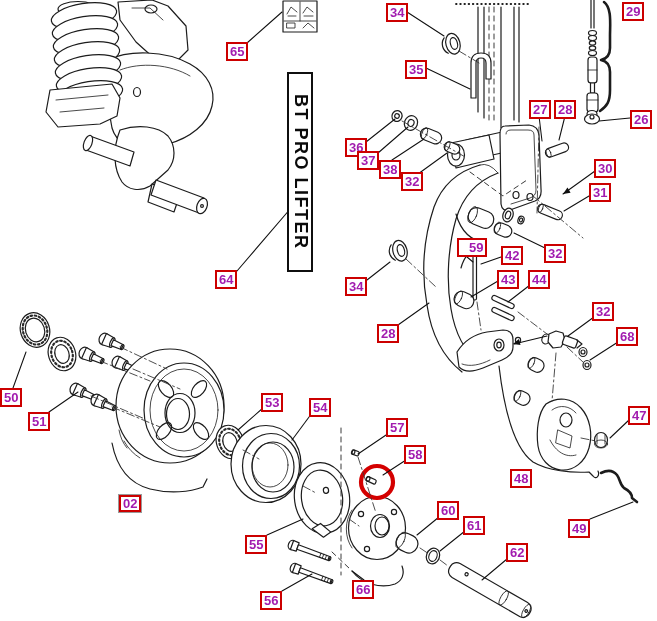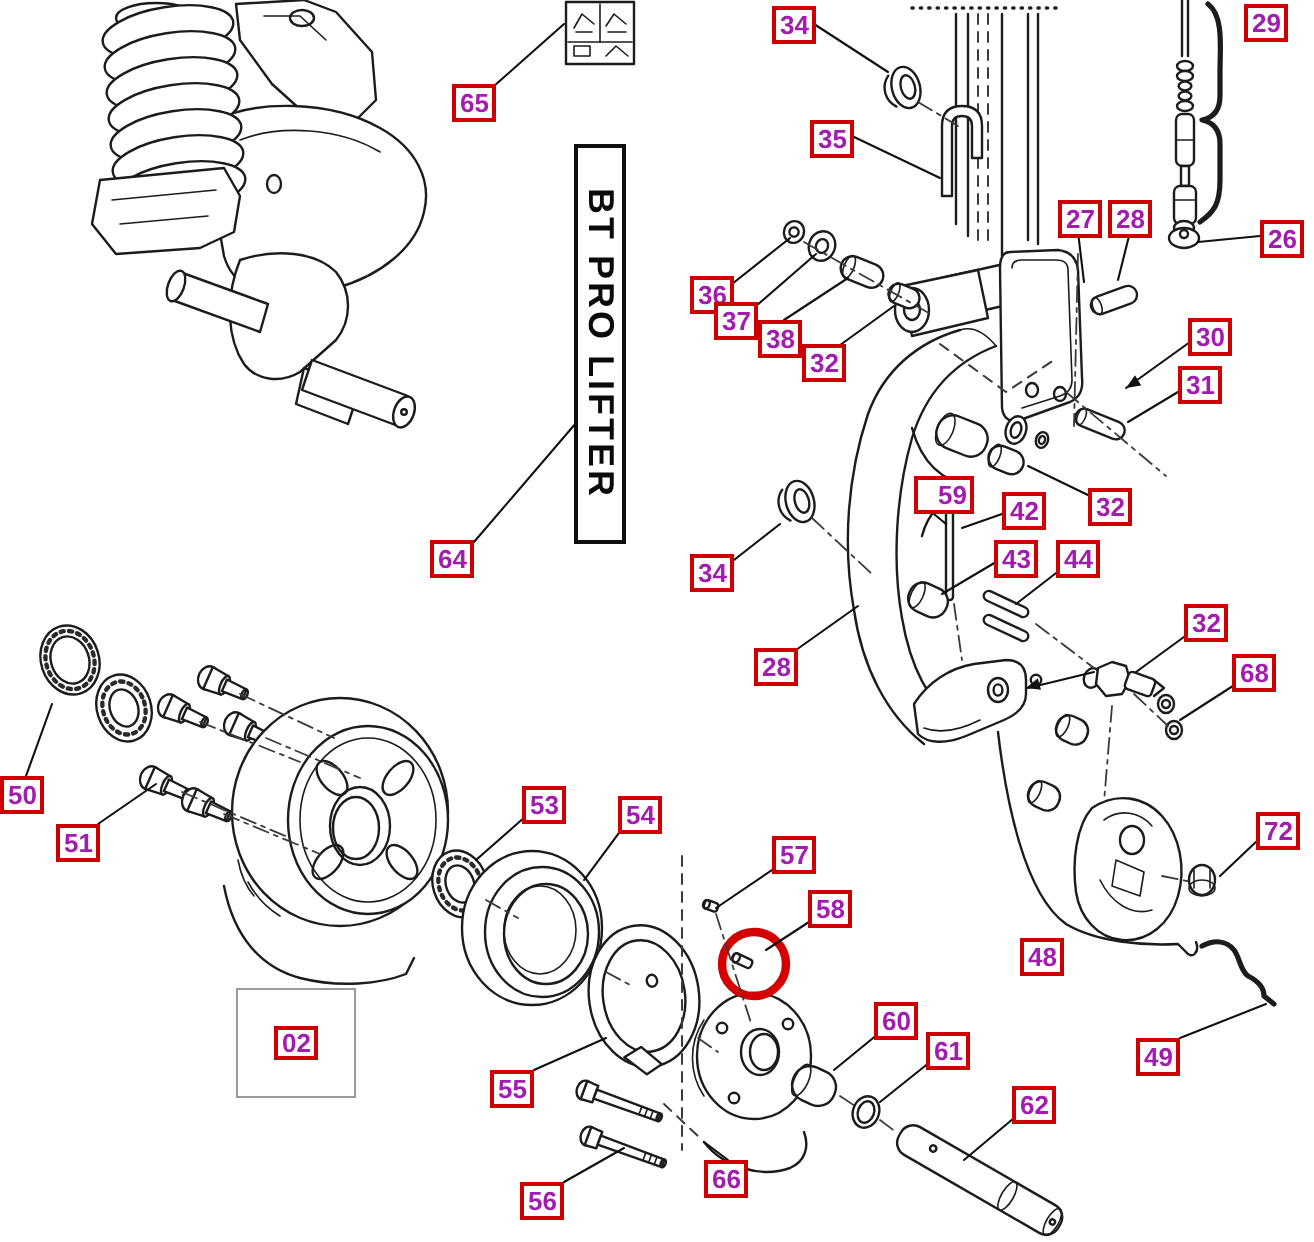--- a/index.html
+++ b/index.html
@@ -16,21 +16,21 @@
   #art .dot{stroke:#222;stroke-width:1.8;stroke-dasharray:.6 3.6}
   #art .ldr{stroke:#101010;stroke-width:1.05}
   #art .ah{fill:#101010;stroke:none}
   #art .thick{stroke-width:2.6}
   #art .ball{stroke-dasharray:1.6 2.6;stroke-width:2.2;stroke:#2a2a2a}
   #art .hl{stroke:#d40000;stroke-width:4.2}
   
   .plabel{position:absolute;z-index:5;background:#fff;border:2px solid #cc0000;color:#a21caf;
           font-weight:700;font-size:13px;line-height:13px;padding:1px 2px;cursor:pointer;
           font-family:"Liberation Sans",sans-serif}
-  .plabel.grouped{border:1.5px solid #9a9a9a;padding:18px;background:#fff}
+  .plabel.grouped{border:1.5px solid #9a9a9a;padding:0;background:#fff}
   .plabel.grouped .inner{display:block;border:2px solid #cc0000;padding:0 2px;line-height:13px}
   
   .product-label{position:absolute;left:287px;top:72px;width:26px;height:200px;z-index:2;
       border:2px solid #0f0f0f;background:#fff;box-sizing:border-box;
       writing-mode:vertical-rl;display:flex;align-items:center;justify-content:center;
       font-weight:700;font-size:18px;letter-spacing:1.5px;color:#0a0a0a;white-space:nowrap}
 </style>
 </head>
 <body>
 
@@ -454,21 +454,21 @@
       <div class="plabel" style="left: 401px; top: 172px; border-color: rgb(204, 0, 0);">32</div>
       <div class="plabel" style="left: 457px; top: 238px; border-color: rgb(204, 0, 0); padding-left: 10px;">59</div>
       <div class="plabel" style="left: 501px; top: 246px; border-color: rgb(204, 0, 0);">42</div>
       <div class="plabel" style="left: 544px; top: 244px; border-color: rgb(204, 0, 0);">32</div>
       <div class="plabel" style="left: 497px; top: 270px; border-color: rgb(204, 0, 0);">43</div>
       <div class="plabel" style="left: 528px; top: 270px; border-color: rgb(204, 0, 0);">44</div>
       <div class="plabel" style="left: 345px; top: 277px; border-color: rgb(204, 0, 0);">34</div>
       <div class="plabel" style="left: 377px; top: 324px; border-color: rgb(204, 0, 0);">28</div>
       <div class="plabel" style="left: 592px; top: 302px; border-color: rgb(204, 0, 0);">32</div>
       <div class="plabel" style="left: 616px; top: 327px; border-color: rgb(204, 0, 0);">68</div>
-      <div class="plabel" style="left: 628px; top: 406px; border-color: rgb(204, 0, 0);">72</div>
+      <div class="plabel" style="left: 628px; top: 406px; border-color: rgb(204, 0, 0);">47</div>
       <div class="plabel" style="left: 510px; top: 469px; border-color: rgb(204, 0, 0);">48</div>
       <div class="plabel" style="left: 568px; top: 519px; border-color: rgb(204, 0, 0);">49</div>
       <div class="plabel" style="left: 0px; top: 388px; border-color: rgb(204, 0, 0);">50</div>
       <div class="plabel" style="left: 28px; top: 412px; border-color: rgb(204, 0, 0);">51</div>
       <div class="plabel" style="left: 261px; top: 393px; border-color: rgb(204, 0, 0);">53</div>
       <div class="plabel" style="left: 309px; top: 398px; border-color: rgb(204, 0, 0);">54</div>
       <div class="plabel grouped" style="left: 118px; top: 494px; border-color: rgb(154, 154, 154);">
         <span class="inner" style="border-color: rgb(204, 0, 0);">02</span>
       </div>
       <div class="plabel" style="left: 245px; top: 535px; border-color: rgb(204, 0, 0);">55</div>

